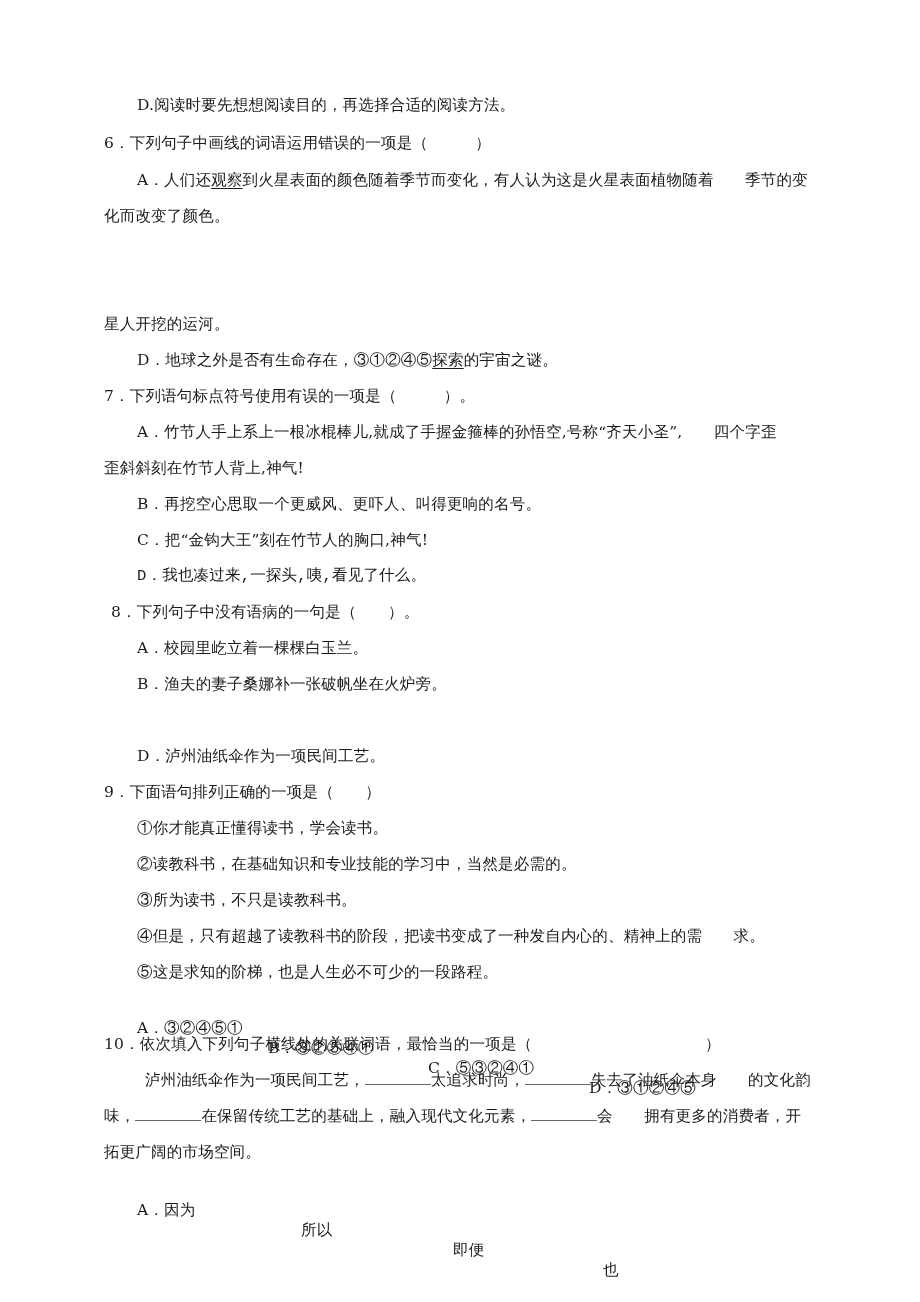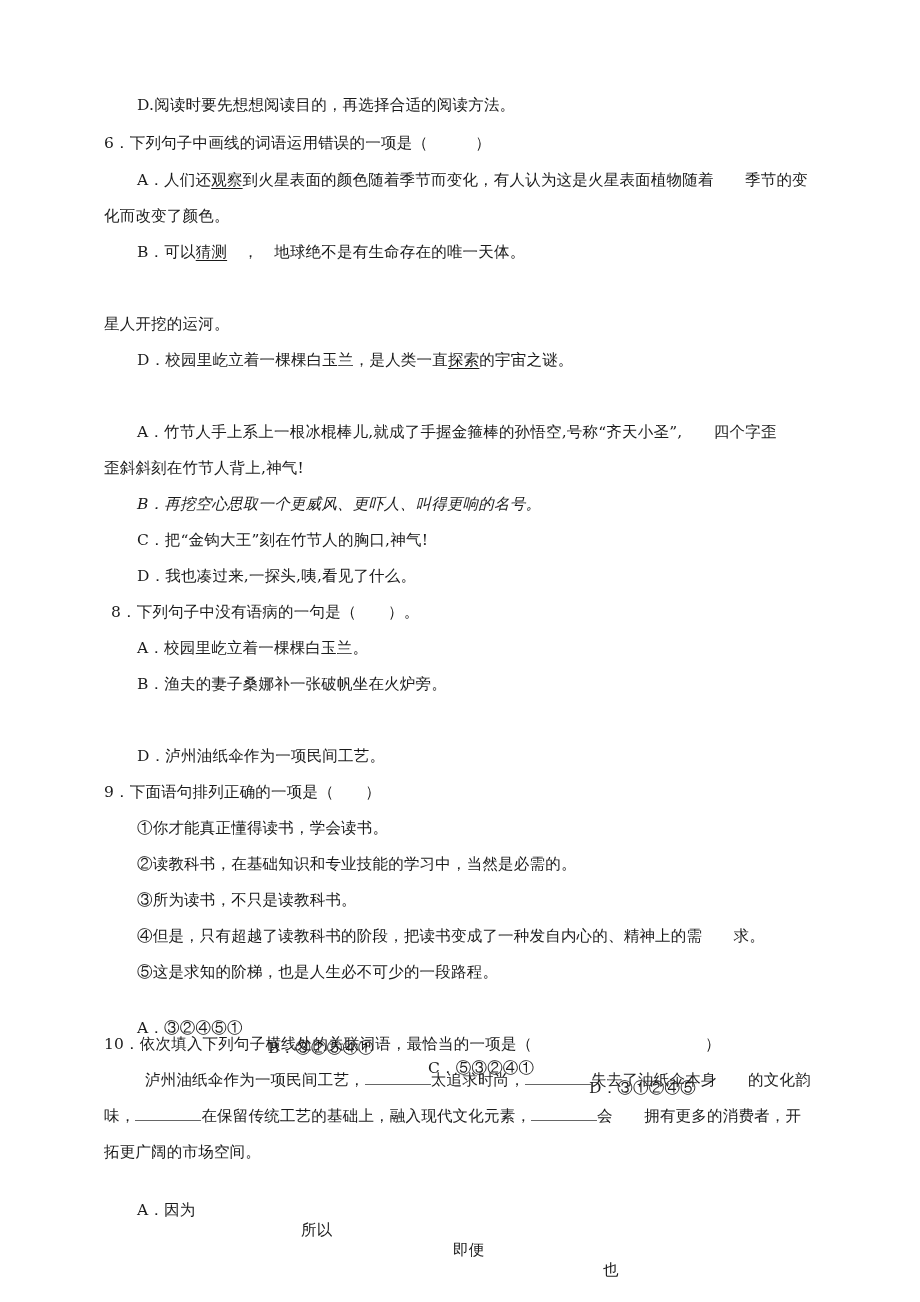--- a/index.html
+++ b/index.html
@@ -14,29 +14,29 @@
 </head>
 <body>
 
 <div class="page">
 
   <div class="line" style="left:137px; top:95px;">D.阅读时要先想想阅读目的，再选择合适的阅读方法。</div>
 
   <div class="line" style="left:104px; top:133px;">6．下列句子中画线的词语运用错误的一项是（　　　）</div>
   <div class="line" style="left:137px; top:170px;"><span>A．人们还</span><span class="u">观察</span><span>到火星表面的颜色随着季节而变化，有人认为这是火星表面植物随着　　季节的变</span></div>
   <div class="line" style="left:104px; top:206px;">化而改变了颜色。</div>
-  <div class="line" style="left:137px; top:242px;"><span>B．可以</span><span class="u">猜测</span><span>　，　地球绝不是有生命存在的唯一天体。</span></div>
   <div class="line" style="left:104px; top:314px;">星人开挖的运河。</div>
-  <div class="line" style="left:137px; top:350px;"><span>D．校园里屹立着一棵棵白玉兰，是人类一直</span><span class="u">探索</span><span>的宇宙之谜。</span></div>
+  <div class="line" style="left:137px; top:350px;"><span>D．地球之外是否有生命存在，③①②④⑤</span><span class="u">探索</span><span>的宇宙之谜。</span></div>
 
+  <div class="line" style="left:104px; top:386px;">7．下列语句标点符号使用有误的一项是（　　　）。</div>
   <div class="line" style="left:137px; top:422px;">A．竹节人手上系上一根冰棍棒儿,就成了手握金箍棒的孙悟空,号称“齐天小圣”,　　四个字歪</div>
   <div class="line" style="left:104px; top:458px;">歪斜斜刻在竹节人背上,神气!</div>
-  <div class="line" style="left:137px; top:494px;font-style:italic;">B．再挖空心思取一个更威风、更吓人、叫得更响的名号。</div>
+  <div class="line" style="left:137px; top:494px;">B．再挖空心思取一个更威风、更吓人、叫得更响的名号。</div>
   <div class="line" style="left:137px; top:530px;">C．把“金钩大王”刻在竹节人的胸口,神气!</div>
-  <div class="line" style="left:137px; top:566px;">D．我也凑过来,一探头,咦,看见了什么。</div>
+  <div class="line" style="left:137px; top:566px;font-family:Liberation Mono, monospace;">D．我也凑过来,一探头,咦,看见了什么。</div>
 
   <div class="line" style="left:104px; top:602px;margin-left:7px;">8．下列句子中没有语病的一句是（　　）。</div>
   <div class="line" style="left:137px; top:638px;">A．校园里屹立着一棵棵白玉兰。</div>
   <div class="line" style="left:137px; top:674px;text-align:right;">B．渔夫的妻子桑娜补一张破帆坐在火炉旁。</div>
   <div class="line" style="left:137px; top:746px;">D．泸州油纸伞作为一项民间工艺。</div>
 
   <div class="line" style="left:104px; top:782px;">9．下面语句排列正确的一项是（　　）</div>
   <div class="line" style="left:137px; top:818px;">①你才能真正懂得读书，学会读书。</div>
   <div class="line" style="left:137px; top:854px;">②读教科书，在基础知识和专业技能的学习中，当然是必需的。</div>
   <div class="line" style="left:137px; top:890px;">③所为读书，不只是读教科书。</div>

